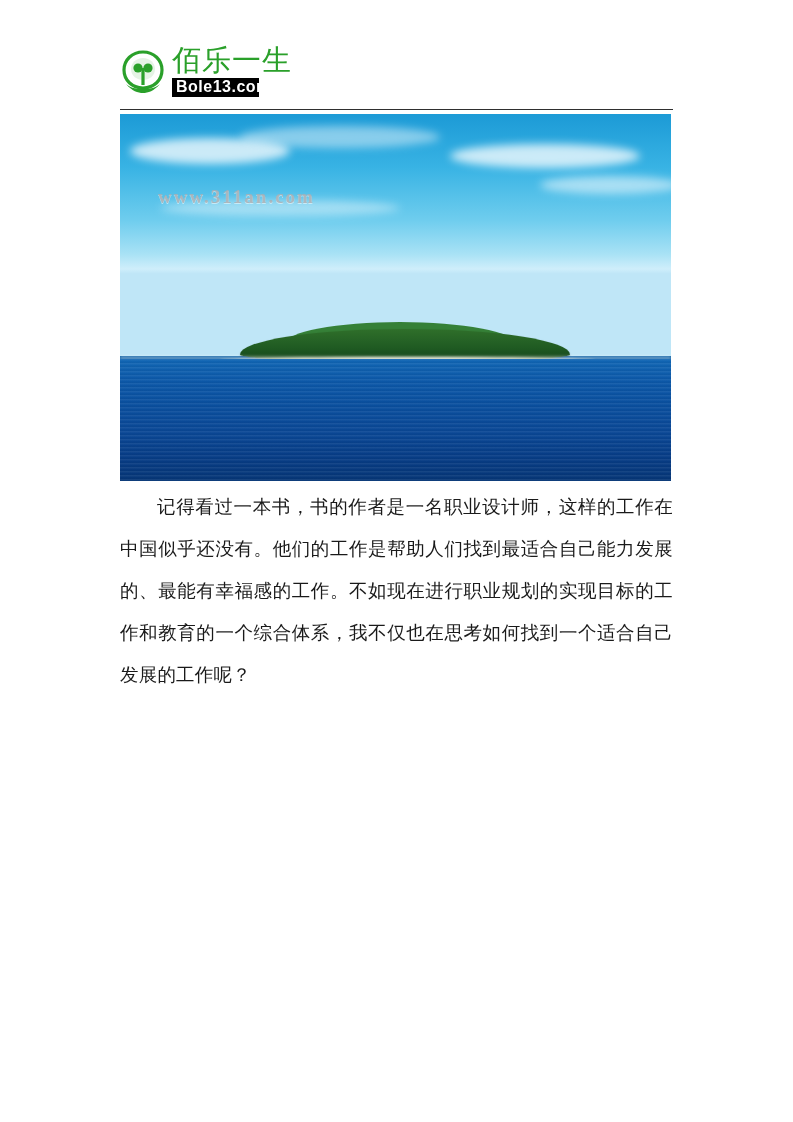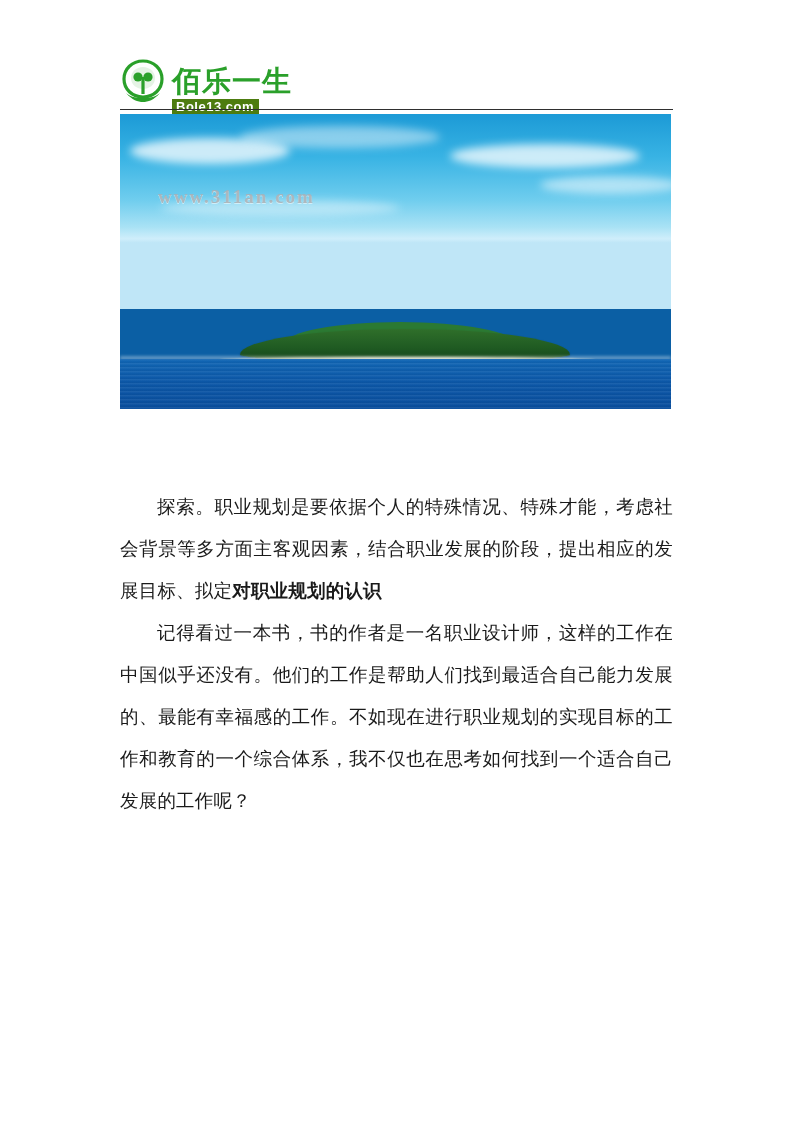--- a/index.html
+++ b/index.html
@@ -44,52 +44,51 @@
   .logo-mark svg { display: block; }
   .logo-text {
     display: flex;
     flex-direction: column;
     justify-content: center;
     line-height: 1;
   }
   .logo-cn {
     font-family: "Liberation Sans", sans-serif;
     font-size: 29px;
-    font-weight: bold;
+    font-weight: normal;
     color: #2aa02a;
     letter-spacing: 1px;
-    margin-top: 21px;
   }
   .logo-en {
     font-family: "Liberation Sans", sans-serif;
-    font-size: 13px;
+    font-size: 16px;
     font-weight: bold;
     color: #ffffff;
-    background: #4d7c0f;
+    background: #000000;
     padding: 1px 15px 2px 4px;
     margin-top: 3px;
     width: 68px;
     text-align: center;
     letter-spacing: 0.5px;
   }
   .header-rule {
     position: absolute;
     left: 120px;
     top: 109px;
     width: 553px;
     height: 0;
     border-top: 1px solid #2f2f2f;
   }
   
   .photo {
     position: absolute;
     left: 120px;
     top: 114px;
     width: 551px;
-    height: 295px;
+    height: 367px;
     overflow: hidden;
     background: #0b5fa4;
   }
   .photo .sky {
     position: absolute;
     left: 0; top: 0;
     width: 100%;
     height: 66%;
     background: linear-gradient(to bottom,
       #1c9ad6 0%,
@@ -242,23 +241,20 @@
     <div class="island2"></div>
     <div class="island"></div>
     <div class="beach"></div>
     <div class="horizon"></div>
     <div class="sea"></div>
     <div class="watermark">www.311an.com</div>
   </div>
 
   <div class="content">
 
-    <p class="indent">
-      <span>探索。职业规划是要依据个人的特殊情况、特殊才能，考虑社会背景等多方面主客观因素，结合职业发展的阶段，提出相应的发展目标、拟定</span><span class="bold-inline">对职业规划的认识</span>
-    </p>
 
     <p class="indent">
       <span>记得看过一本书，书的作者是一名职业设计师，这样的工作在中国似乎还没有。他们的工作是帮助人们找到最适合自己能力发展的、最能有幸福感的工作。不如现在进行职业规划的实现目标的工作和教育的一个综合体系，我不仅也在思考如何找到一个适合自己发展的工作呢？</span>
     </p>
 
 
   </div>
 
 </div>
 

